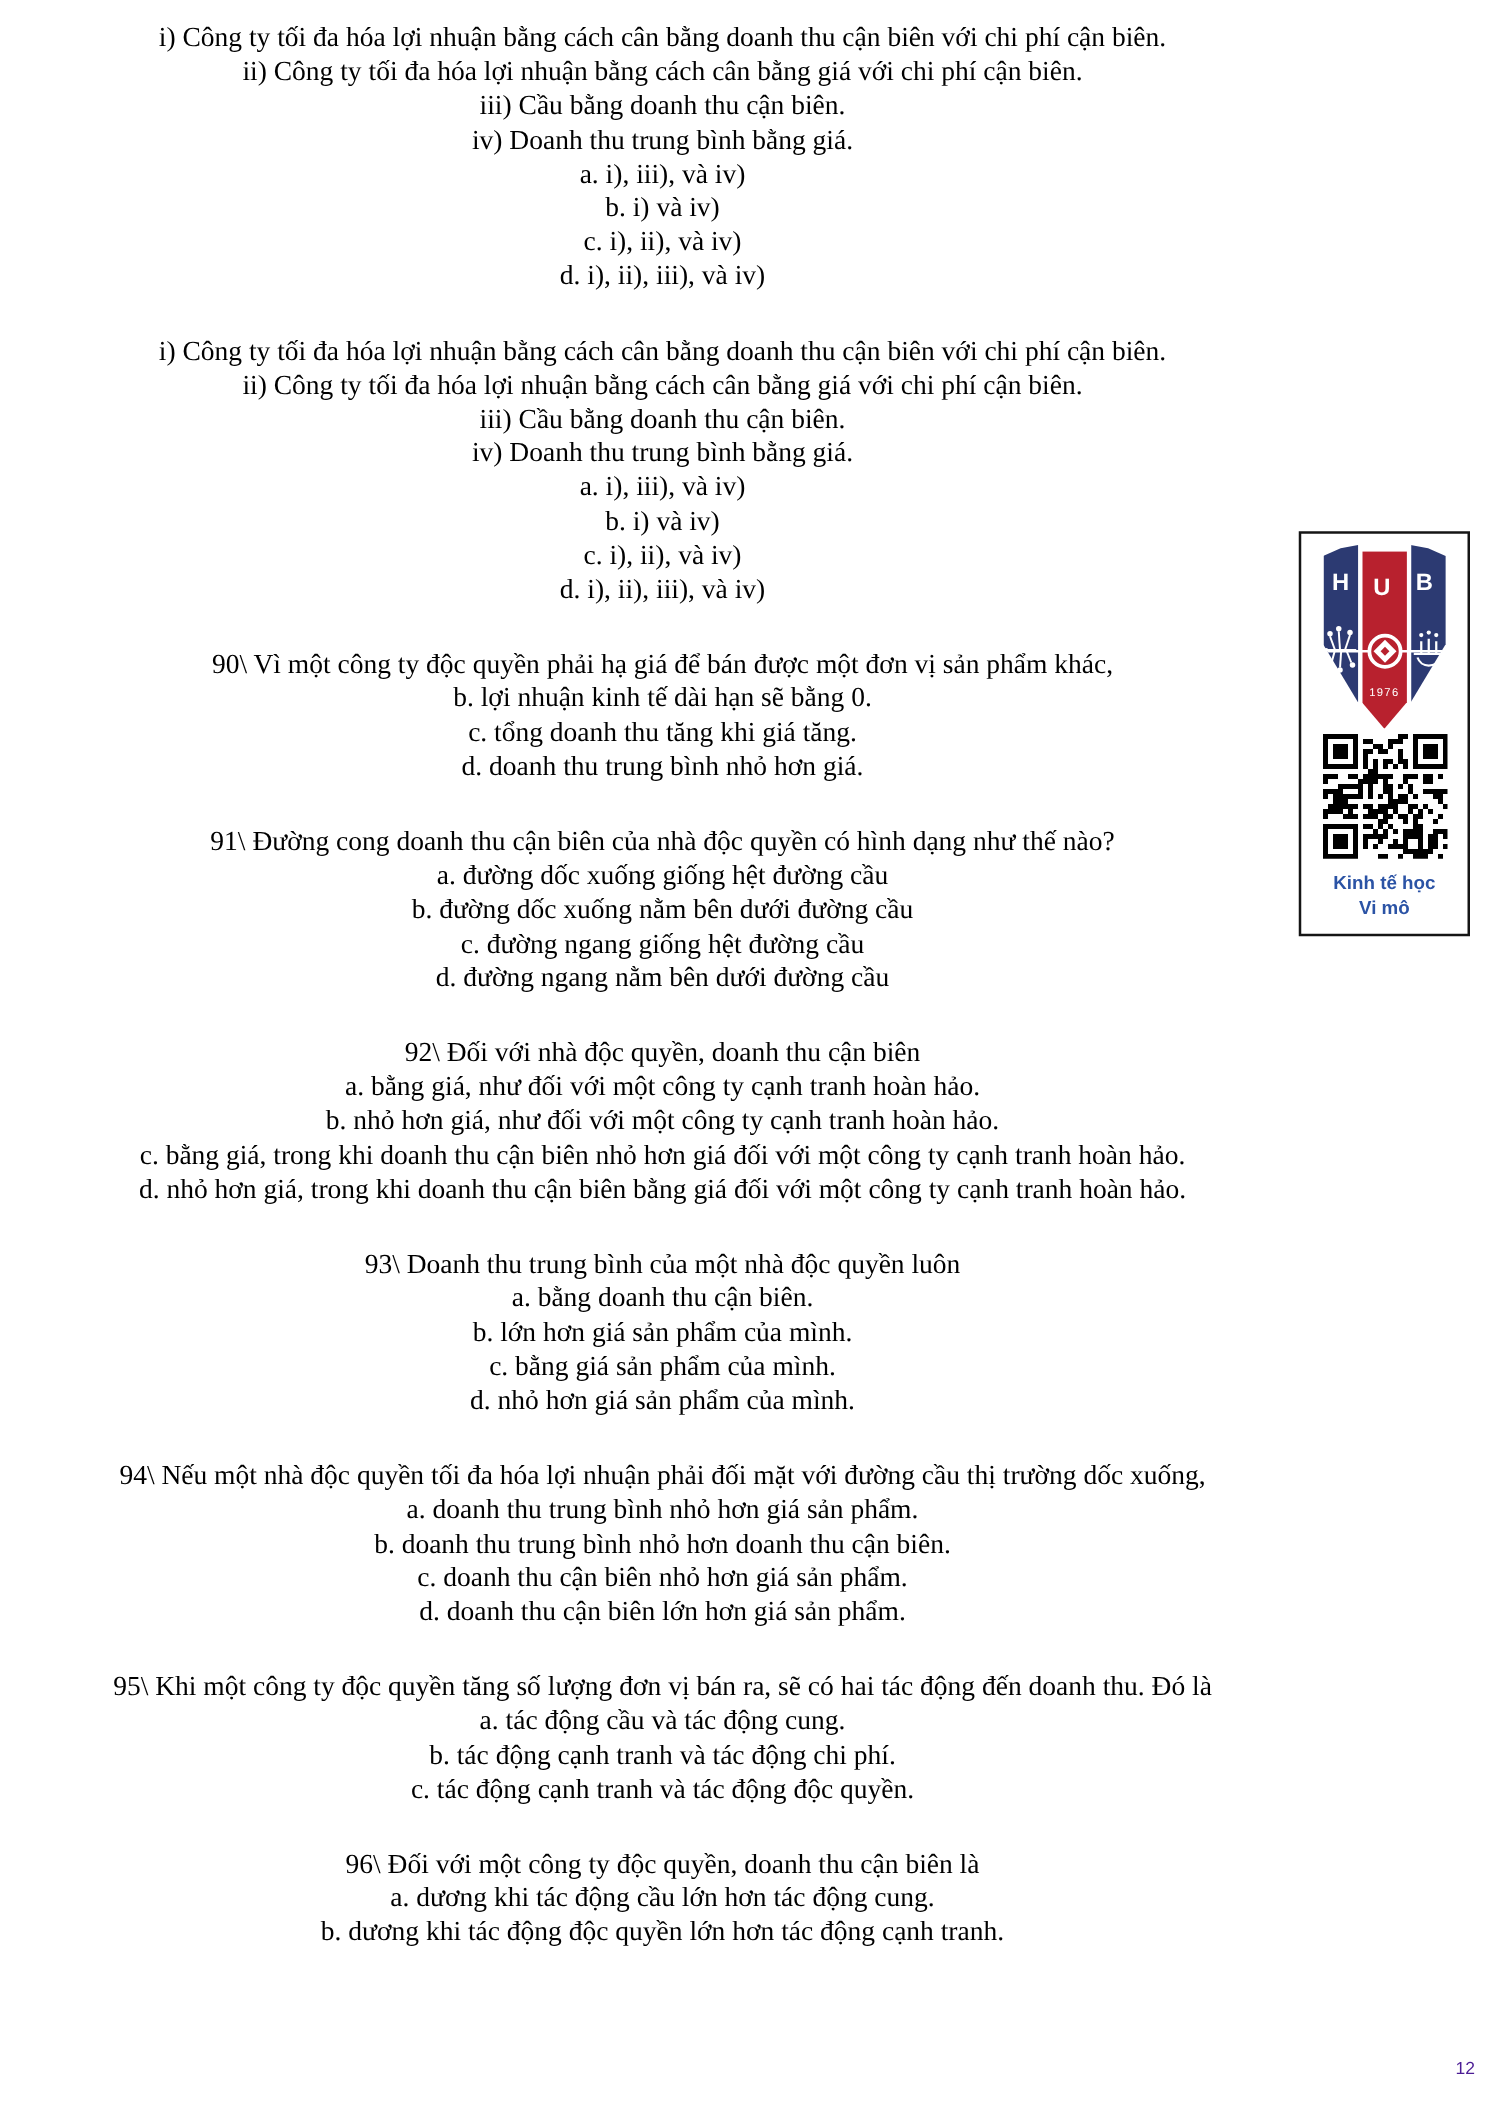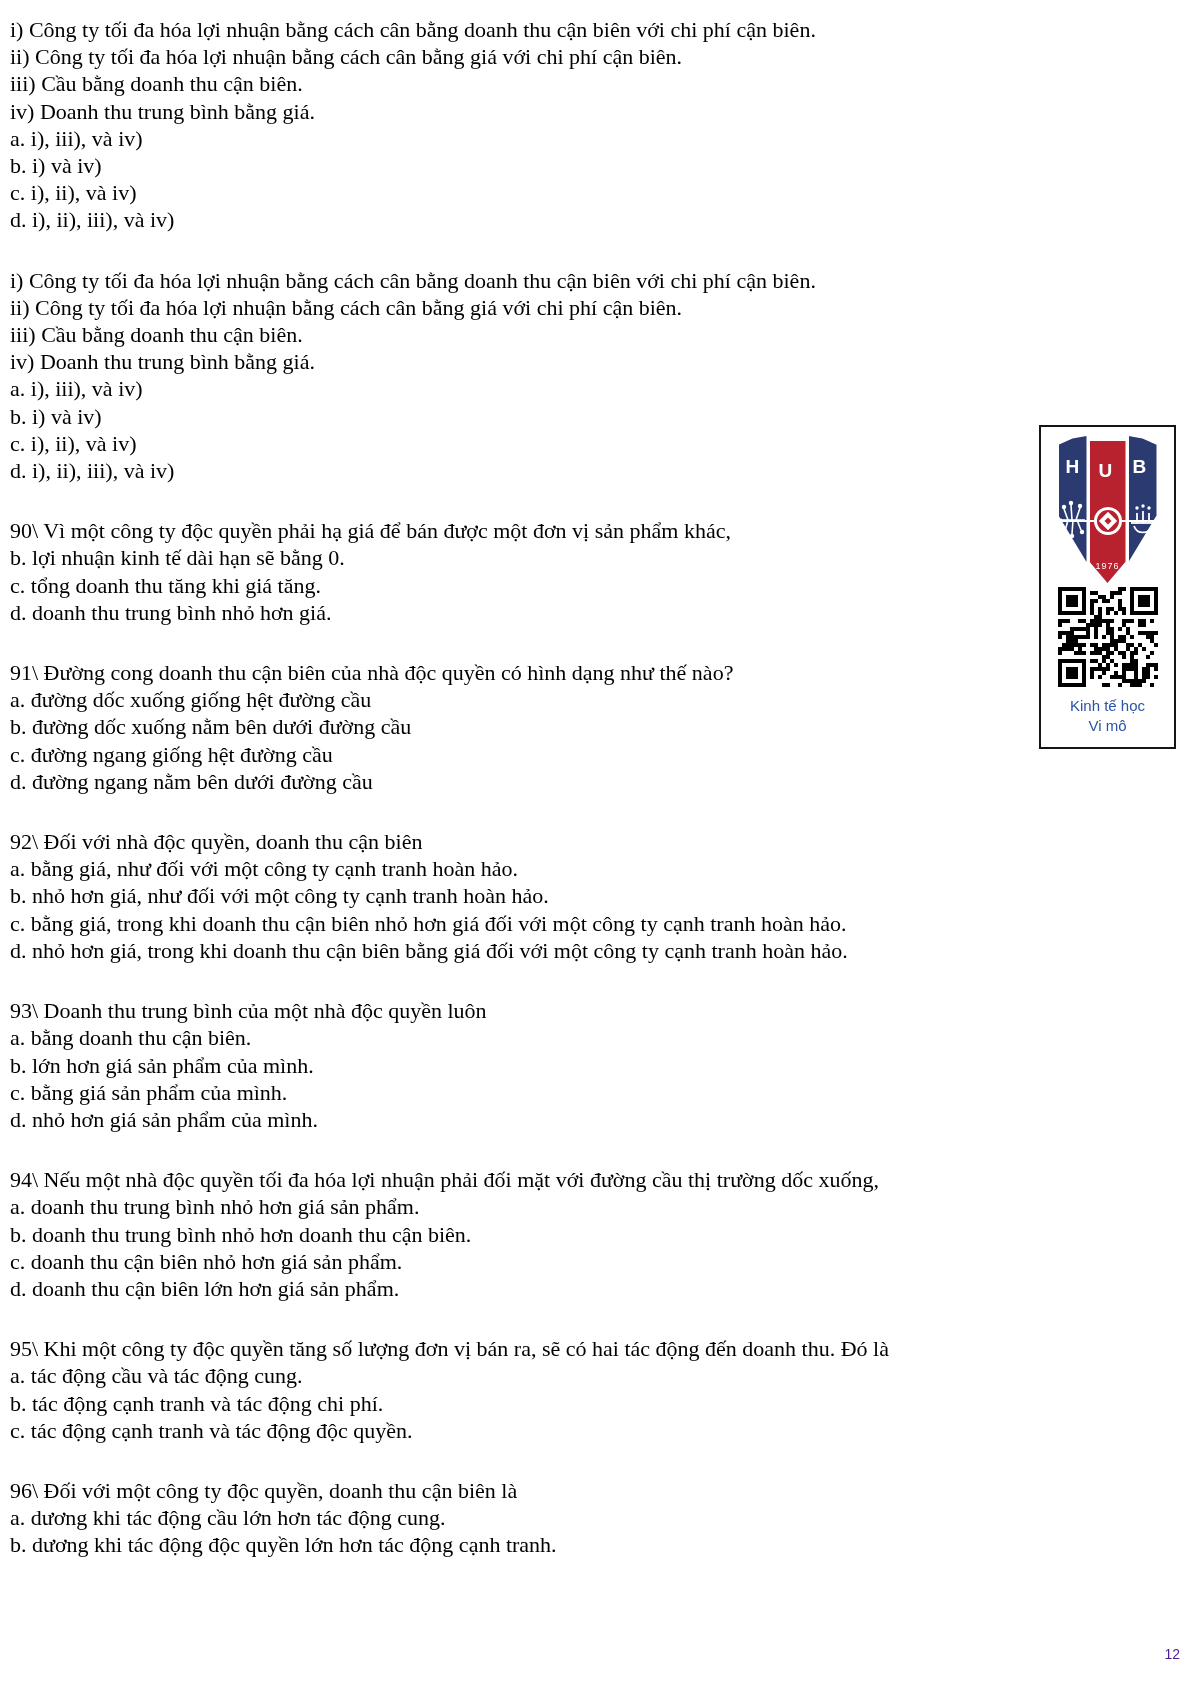--- a/index.html
+++ b/index.html
@@ -13,21 +13,21 @@
   }
   .content{
     position:absolute;
     left:10px;top:16px;
     width:1040px;
     font-size:22px;
     line-height:27.2px;
   }
   .question-block{margin:0 0 33px 0;}
   .question-block:last-child{margin-bottom:0;}
-  .q-line{white-space:nowrap;}
+  .q-line{white-space:nowrap;text-align:center;}
 
   
   .side-box{
     position:absolute;
     left:1039px;top:425px;
     width:137px;height:324px;
     border:2px solid #151515;
     box-sizing:border-box;
     background:#fff;
     display:flex;flex-direction:column;align-items:center;
@@ -67,30 +67,30 @@
     transform:translate(-50%,-50%) rotate(45deg);
   }
   .emblem .diamond-inner{
     position:absolute;left:50%;top:50%;width:5px;height:5px;background:#b8212e;
     transform:translate(-50%,-50%) rotate(45deg);
   }
   .side-icon{position:absolute;}
   .tree-icon{left:0;top:66px;}
   .dhow-icon{right:0;top:70px;}
   .shield-year{
-    position:absolute;left:31px;top:128px;width:36px;
+    position:absolute;left:31px;top:116px;width:36px;
     text-align:center;color:#fff;font-size:9px;
     font-family:"Liberation Sans","DejaVu Sans",sans-serif;letter-spacing:1px;
   }
 
   .qr-wrap{margin-top:4px;flex:none;}
   .caption{
     margin-top:5px;text-align:center;
     font-family:"Liberation Sans","DejaVu Sans",sans-serif;
-    font-weight:normal;font-size:15px;line-height:20px;color:#2b53a5;
+    font-weight:bold;font-size:15px;line-height:20px;color:#2b53a5;
   }
   .page-number{
     position:absolute;right:10px;bottom:22px;
     font-family:"Liberation Sans","DejaVu Sans",sans-serif;
     font-size:14px;color:#4c1d95;
   }
 </style>
 </head>
 <body>
 

